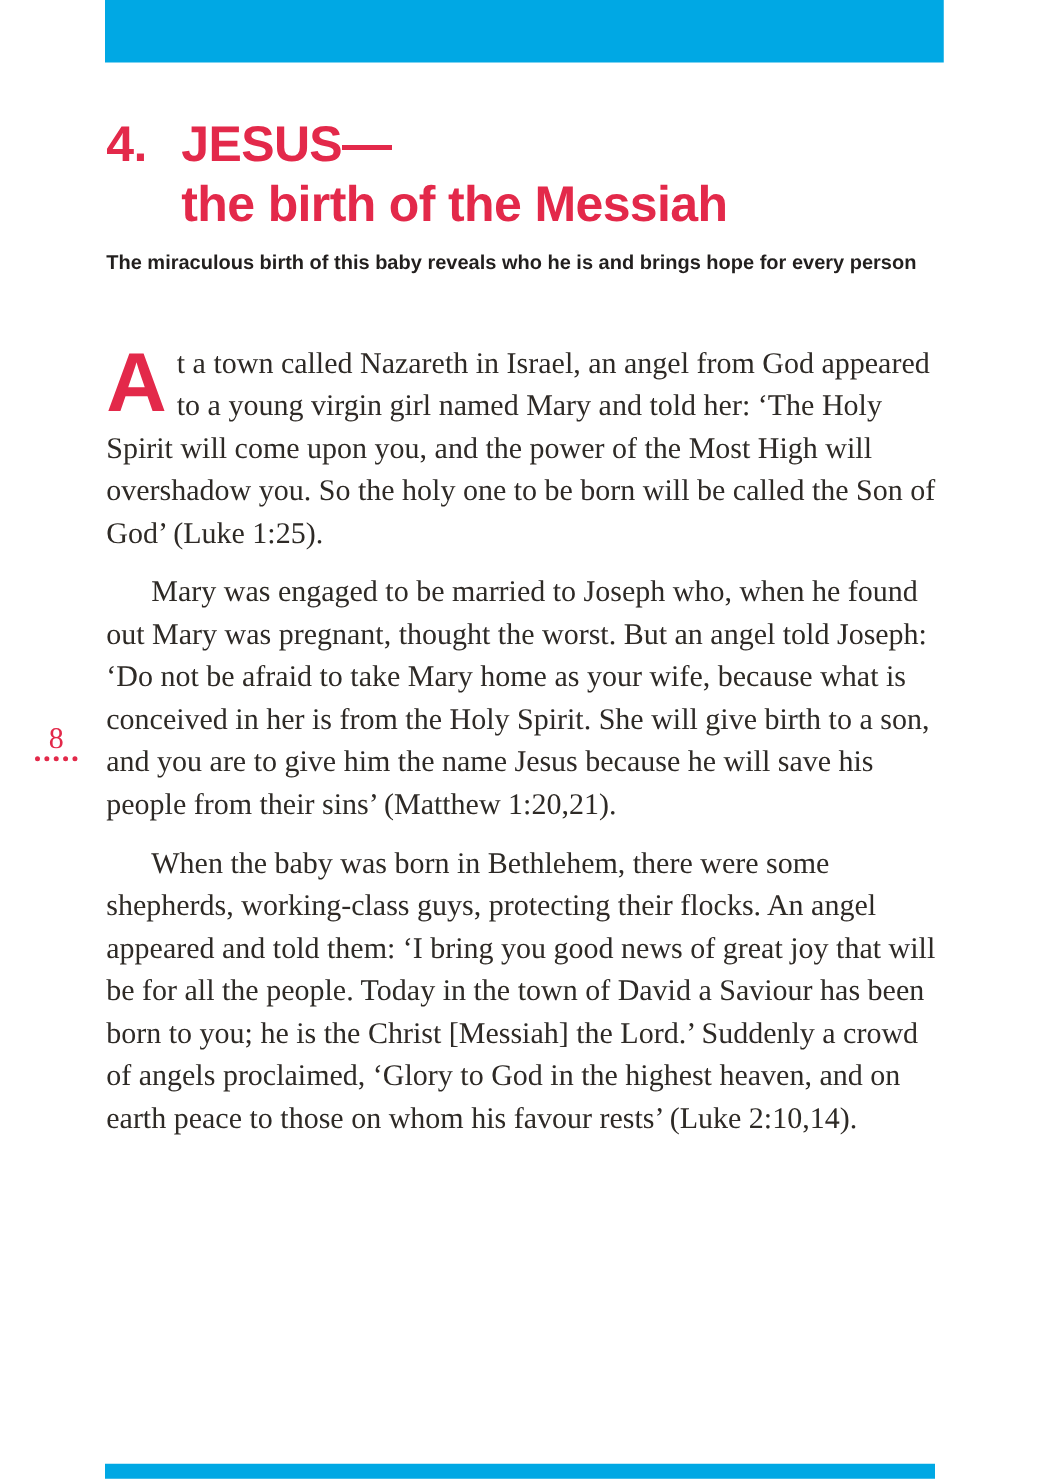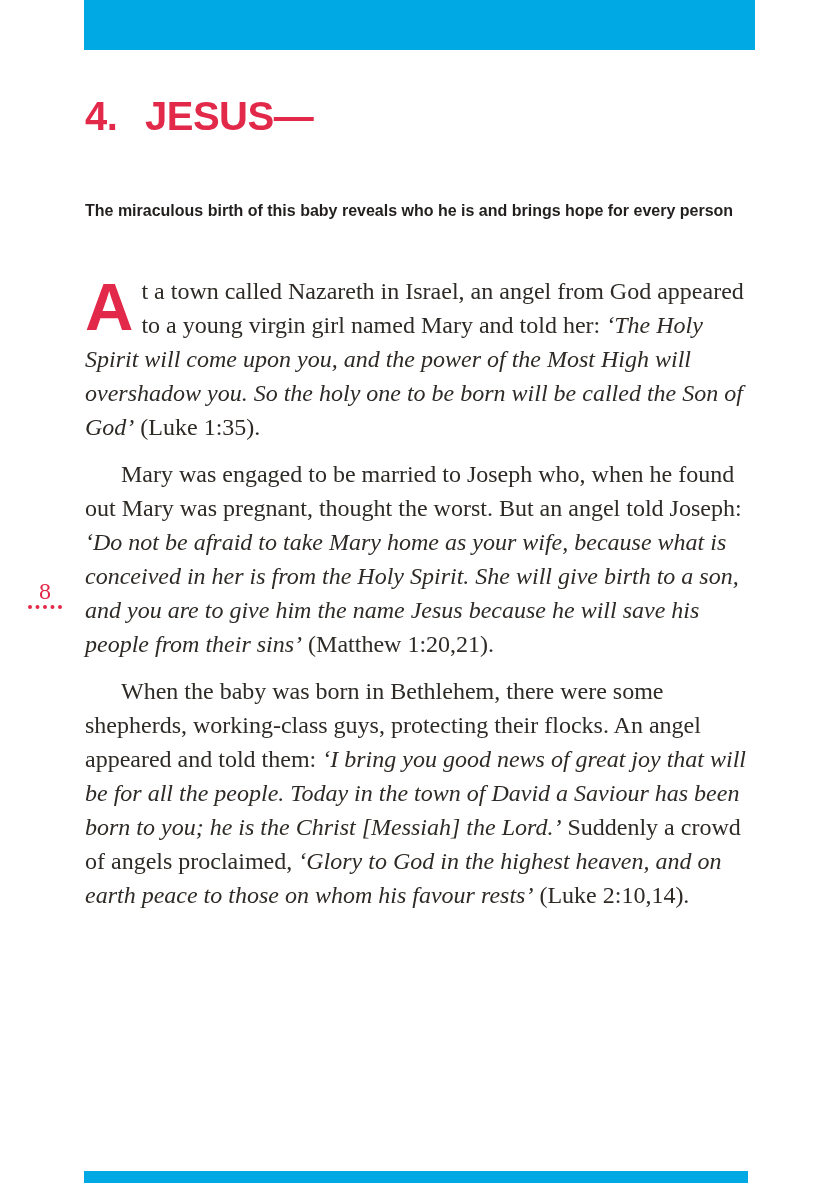--- a/index.html
+++ b/index.html
@@ -49,21 +49,21 @@
   .bodytext{
     position:absolute;left:85px;top:274px;
     width:670px;
     font-size:24px;
     line-height:34px;
     color:var(--ink);
     text-align:left;
   }
   .para{margin:0 0 13px 0;}
   .para.indent{text-indent:36px;}
-  .ital{font-style:italic;}
+  .ital{}
   .dropcap{
     float:left;
     color:var(--red);
     font-family:"Liberation Sans", sans-serif;
     font-weight:bold;
     font-size:67px;
     line-height:58px;
     height:62px;
     padding:4px 8px 0 0;
   }
@@ -83,29 +83,30 @@
 </style>
 </head>
 <body>
 
 <div class="top-bar"></div>
 
 <div class="heading">
   <span class="chnum">4.</span>
   <span class="chtitle">
     <span>JESUS—</span><br>
+    <span>the birth of the Messiah</span>
   </span>
 </div>
 
 <div class="subtitle">The miraculous birth of this baby reveals who he is and brings hope for every person</div>
 
 <div class="page-marker">
   <div>8</div>
   <div class="dots"></div>
 </div>
 
 <div class="bodytext">
-    <p class="para"><span class="dropcap">A</span><span>t a town called Nazareth in Israel, an angel from God appeared to a young virgin girl named Mary and told her: </span><span class="ital">‘The Holy Spirit will come upon you, and the power of the Most High will overshadow you. So the holy one to be born will be called the Son of God’</span><span> (Luke 1:35).</span></p>
+    <p class="para"><span class="dropcap">A</span><span>t a town called Nazareth in Israel, an angel from God appeared to a young virgin girl named Mary and told her: </span><span class="ital">‘The Holy Spirit will come upon you, and the power of the Most High will overshadow you. So the holy one to be born will be called the Son of God’</span><span> (Luke 1:25).</span></p>
     <p class="para indent"><span>Mary was engaged to be married to Joseph who, when he found out Mary was pregnant, thought the worst. But an angel told Joseph: </span><span class="ital">‘Do not be afraid to take Mary home as your wife, because what is conceived in her is from the Holy Spirit. She will give birth to a son, and you are to give him the name Jesus because he will save his people from their sins’</span><span> (Matthew 1:20,21).</span></p>
     <p class="para indent"><span>When the baby was born in Bethlehem, there were some shepherds, working-class guys, protecting their flocks. An angel appeared and told them: </span><span class="ital">‘I bring you good news of great joy that will be for all the people. Today in the town of David a Saviour has been born to you; he is the Christ [Messiah] the Lord.’</span><span> Suddenly a crowd of angels proclaimed, </span><span class="ital">‘Glory to God in the highest heaven, and on earth peace to those on whom his favour rests’</span><span> (Luke 2:10,14).</span></p>
   </div>
 
 <div class="bottom-bar"></div>
 
 </body></html>

